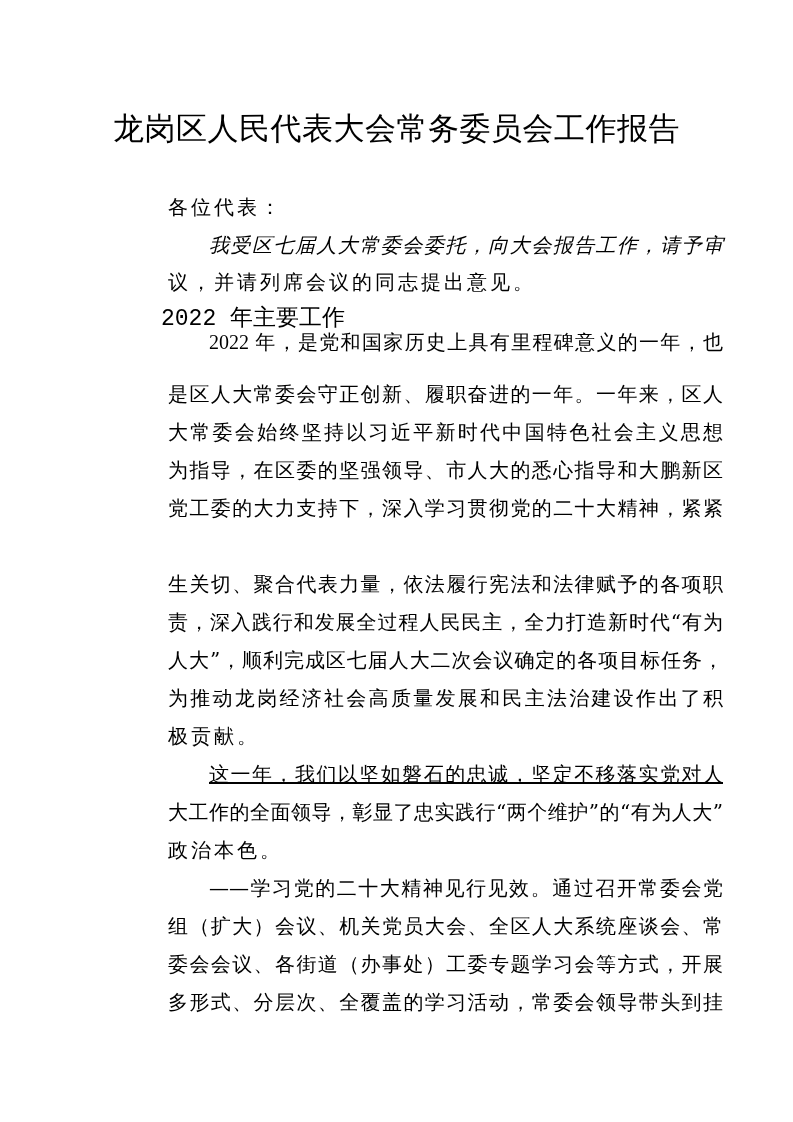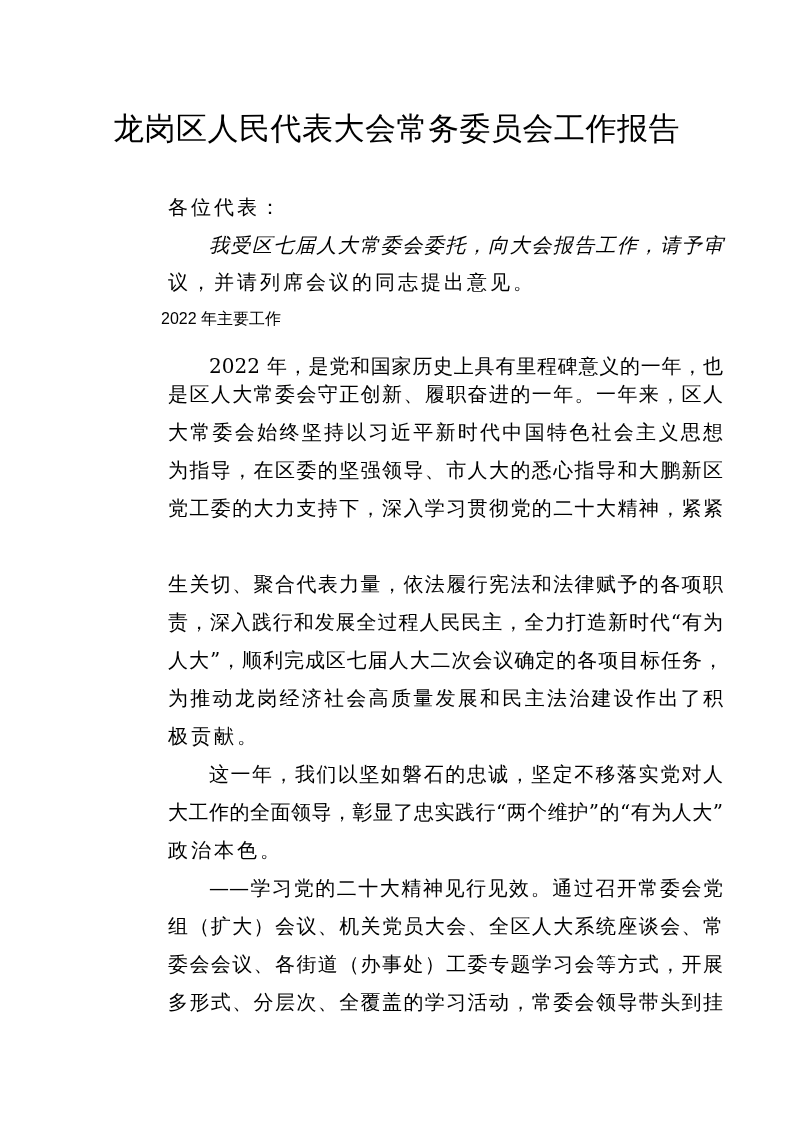--- a/index.html
+++ b/index.html
@@ -45,52 +45,52 @@
     text-align: justify;
     text-align-last: justify;
     letter-spacing: 0px;
     margin-left: 48px;
   }
   .line.indent { left: 161px; width: 514px; }
   .line.last { text-align-last: left; letter-spacing: 3px; }
   .heading {
     position: absolute;
     left: 161px;
-    font-family: Liberation Sans, sans-serif;
-    font-size: 16px;
+    font-family: Liberation Mono, monospace;
+    font-size: 23px;
     line-height: 28px;
     white-space: nowrap;
   }
 </style>
 </head>
 <body>
 
 <div class="page">
 
   <div class="title" style="top:108px;">龙岗区人民代表大会常务委员会工作报告</div>
 
   <div class="line last" style="top:193px;">各位代表：</div>
 
   <div class="line indent" style="top:231px;font-style:italic;">我受区七届人大常委会委托，向大会报告工作，请予审</div>
   <div class="line last" style="top:268px;">议，并请列席会议的同志提出意见。</div>
 
   <div class="heading" style="top:305px;">2022 年主要工作</div>
 
-  <div class="line indent" style="top:352px;">2022 年，是党和国家历史上具有里程碑意义的一年，也</div>
+  <div class="line indent" style="top:328px;font-family:Liberation Serif, serif;">2022 年，是党和国家历史上具有里程碑意义的一年，也</div>
   <div class="line" style="top:380px;">是区人大常委会守正创新、履职奋进的一年。一年来，区人</div>
   <div class="line" style="top:418px;">大常委会始终坚持以习近平新时代中国特色社会主义思想</div>
   <div class="line" style="top:456px;">为指导，在区委的坚强领导、市人大的悉心指导和大鹏新区</div>
   <div class="line" style="top:494px;">党工委的大力支持下，深入学习贯彻党的二十大精神，紧紧</div>
   <div class="line" style="top:570px;">生关切、聚合代表力量，依法履行宪法和法律赋予的各项职</div>
   <div class="line" style="top:608px;">责，深入践行和发展全过程人民民主，全力打造新时代“有为</div>
   <div class="line" style="top:646px;">人大”，顺利完成区七届人大二次会议确定的各项目标任务，</div>
   <div class="line" style="top:684px;">为推动龙岗经济社会高质量发展和民主法治建设作出了积</div>
   <div class="line last" style="top:722px;">极贡献。</div>
 
-  <div class="line indent" style="top:760px;">这一年，我们以坚如磐石的忠诚，坚定不移落实党对人</div>
+  <div class="line indent" style="top:760px;text-decoration:underline;">这一年，我们以坚如磐石的忠诚，坚定不移落实党对人</div>
   <div class="line" style="top:798px;">大工作的全面领导，彰显了忠实践行“两个维护”的“有为人大”</div>
   <div class="line last" style="top:836px;">政治本色。</div>
 
   <div class="line indent" style="top:874px;">——学习党的二十大精神见行见效。通过召开常委会党</div>
   <div class="line" style="top:912px;">组（扩大）会议、机关党员大会、全区人大系统座谈会、常</div>
   <div class="line" style="top:950px;">委会会议、各街道（办事处）工委专题学习会等方式，开展</div>
   <div class="line" style="top:988px;">多形式、分层次、全覆盖的学习活动，常委会领导带头到挂</div>
 
 </div>
 

